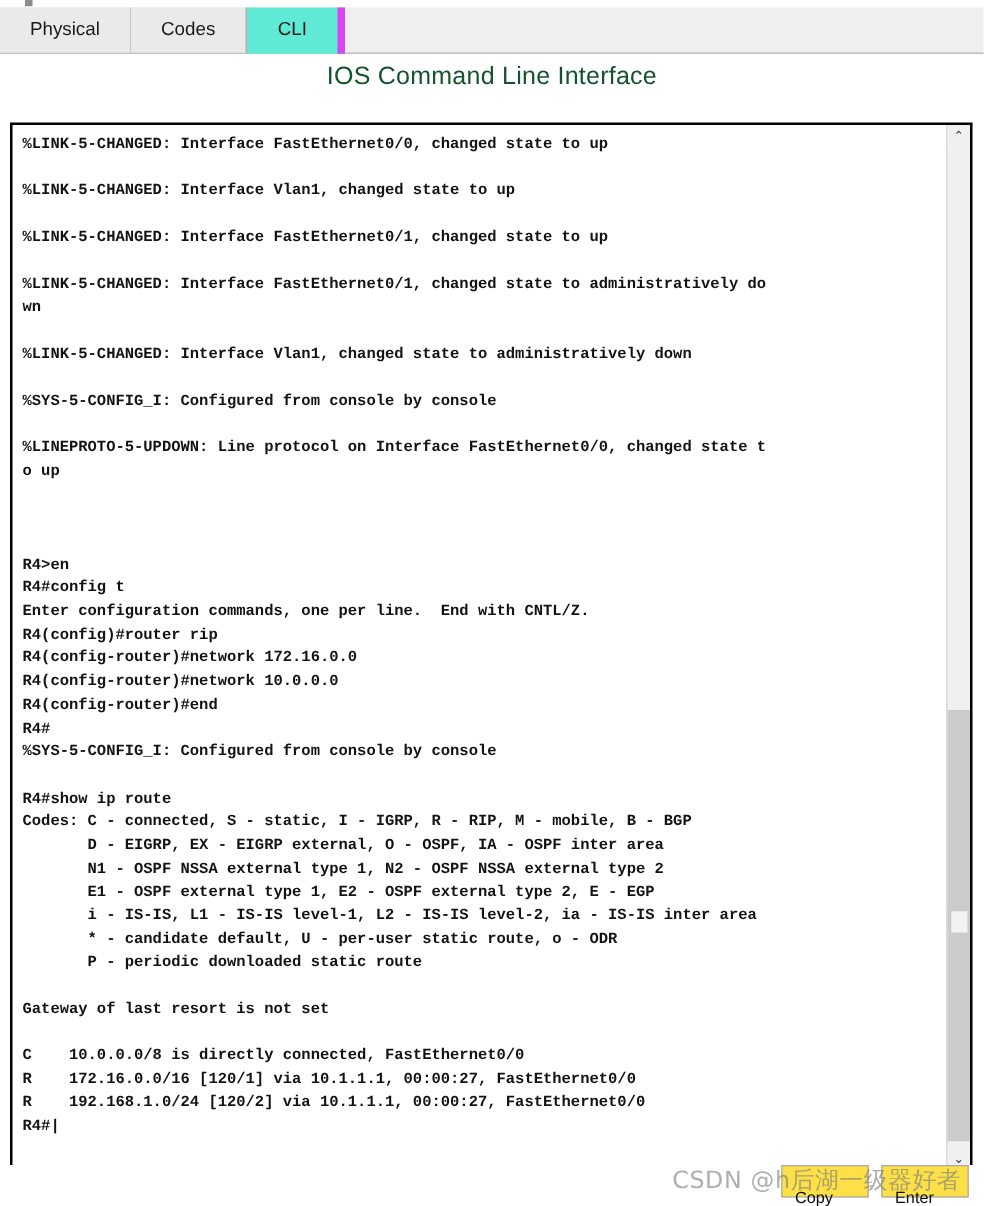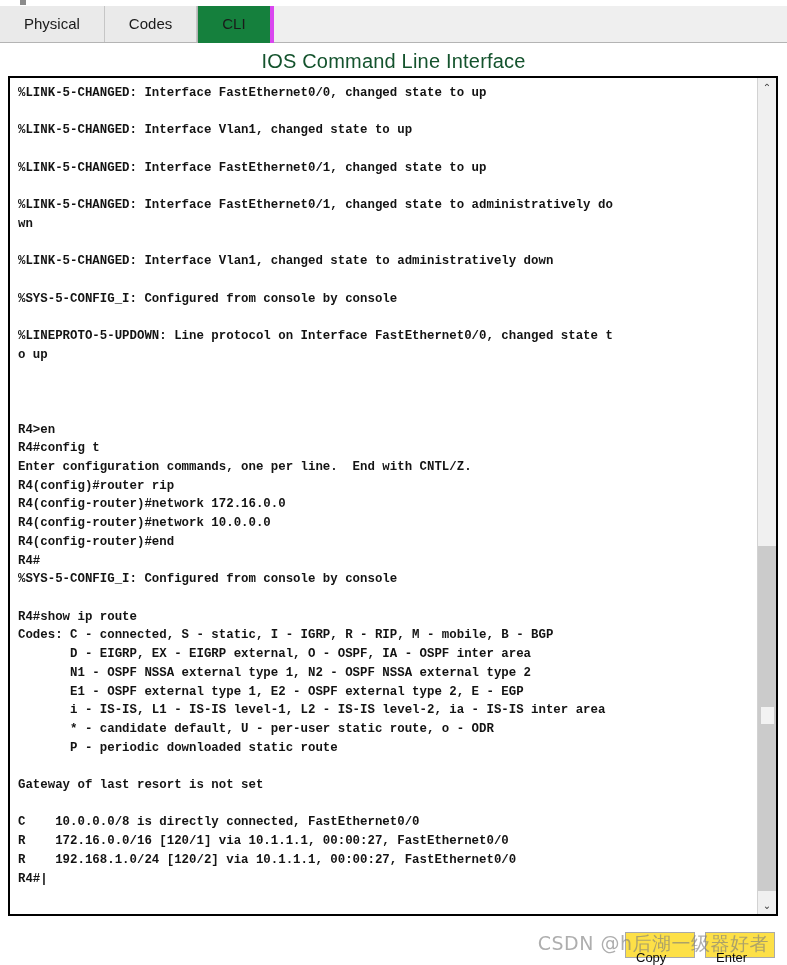--- a/index.html
+++ b/index.html
@@ -51,22 +51,22 @@
     padding: 0 24px;
     font-size: 15px;
     color: #1a1a1a;
     background: #eaeaea;
     border-right: 1px solid #c6c6c6;
     box-sizing: border-box;
     cursor: default;
     white-space: nowrap;
   }
   .tab.active {
-    background: #15803d;
-    border-right: 4px solid #d946ef;
+    background: #5eead4;
+    border-right: 6px solid #d946ef;
     border-left: 1px solid #b4b4b4;
     position: relative;
     z-index: 2;
     margin-bottom: -1px;
     height: 37px;
     line-height: 36px;
   }
 
   
   .panel-title {
@@ -76,21 +76,21 @@
     text-align: center;
     font-size: 20px;
     color: #14532d;
     letter-spacing: 0.2px;
   }
 
   
   .terminal-frame {
     position: absolute;
     left: 8px;
-    top: 76px;
+    top: 98px;
     width: 770px;
     height: 840px;
     border: 2px solid #000000;
     background: #ffffff;
     box-sizing: border-box;
     display: flex;
   }
   .terminal-text {
     flex: 1 1 auto;
     overflow: hidden;

